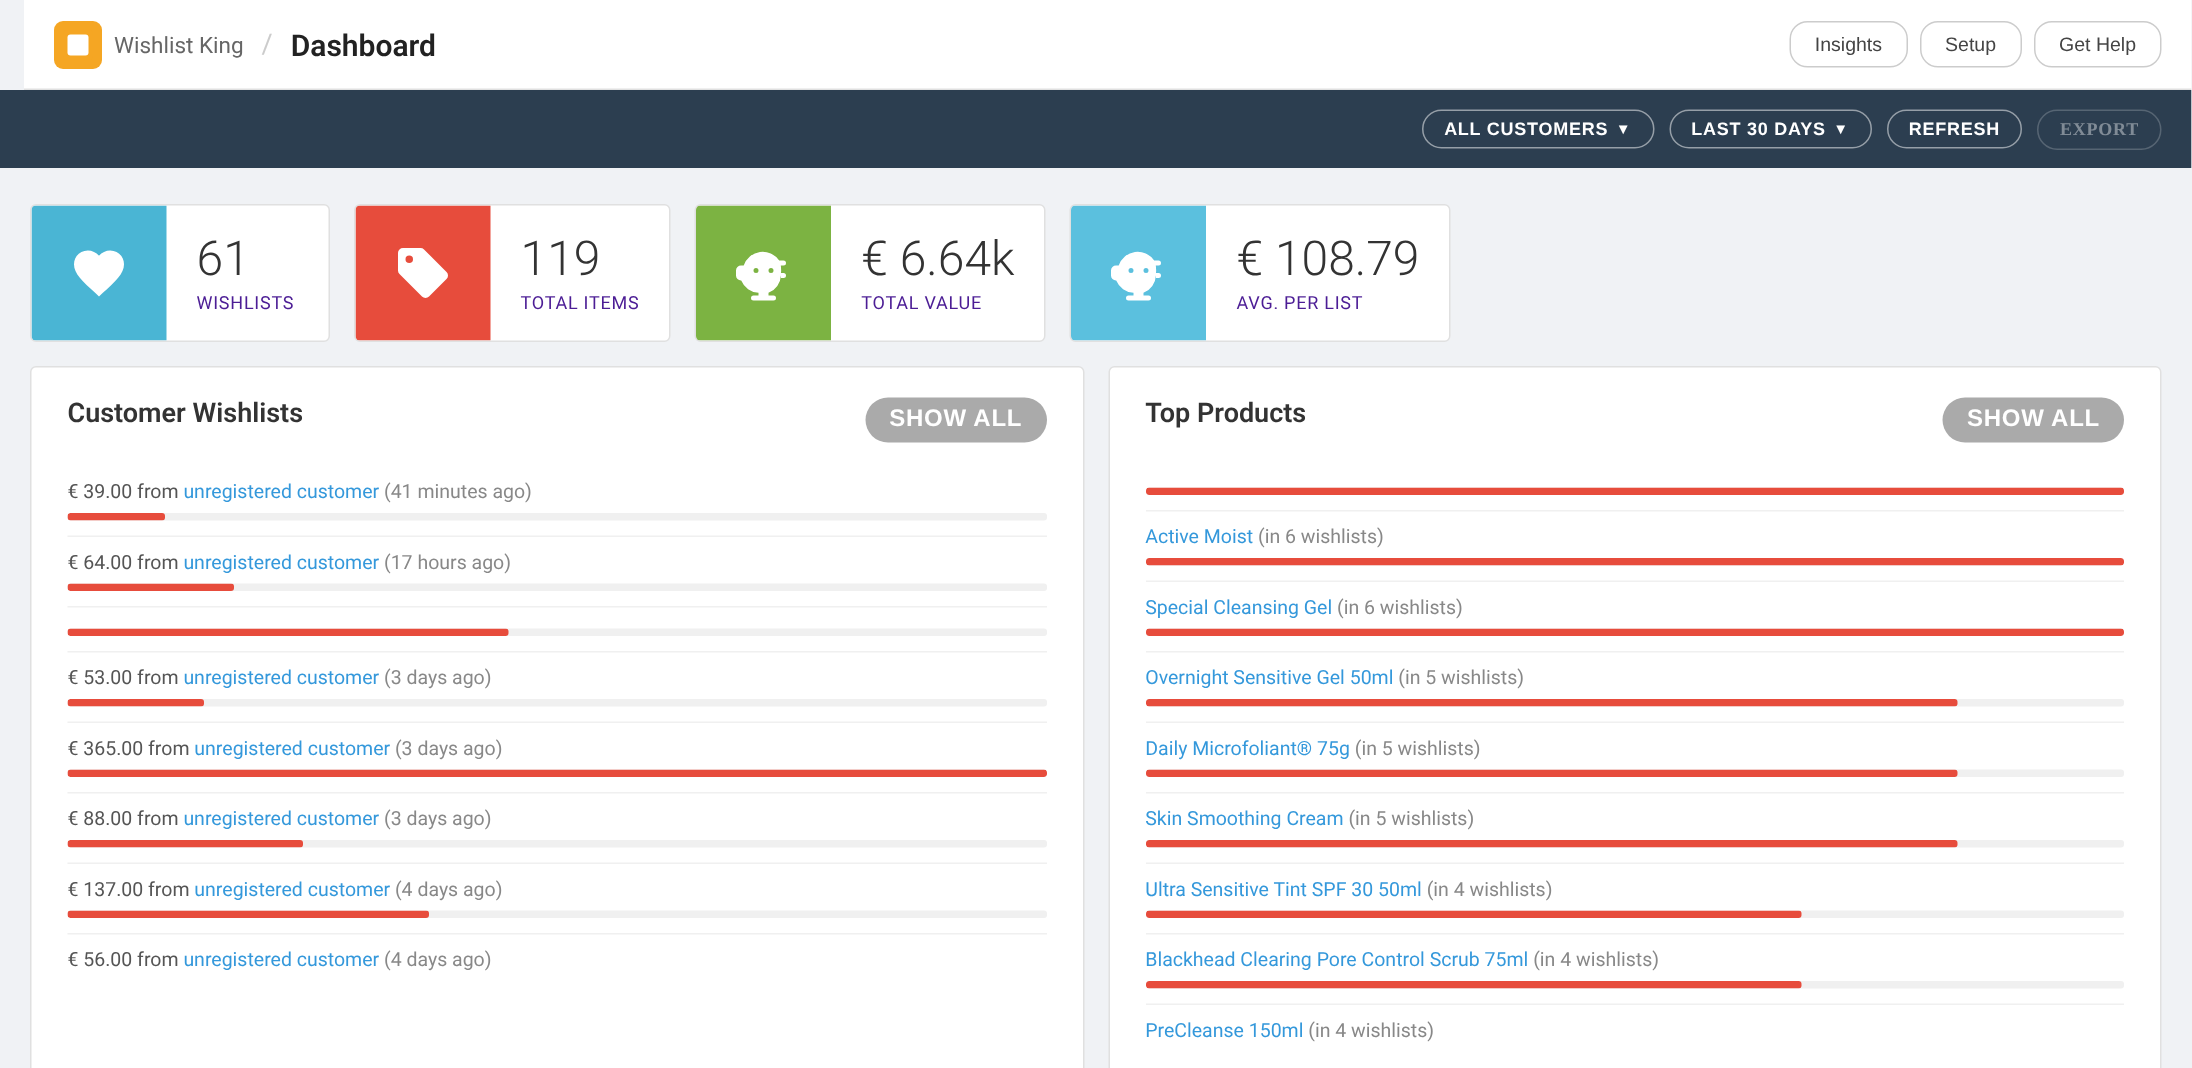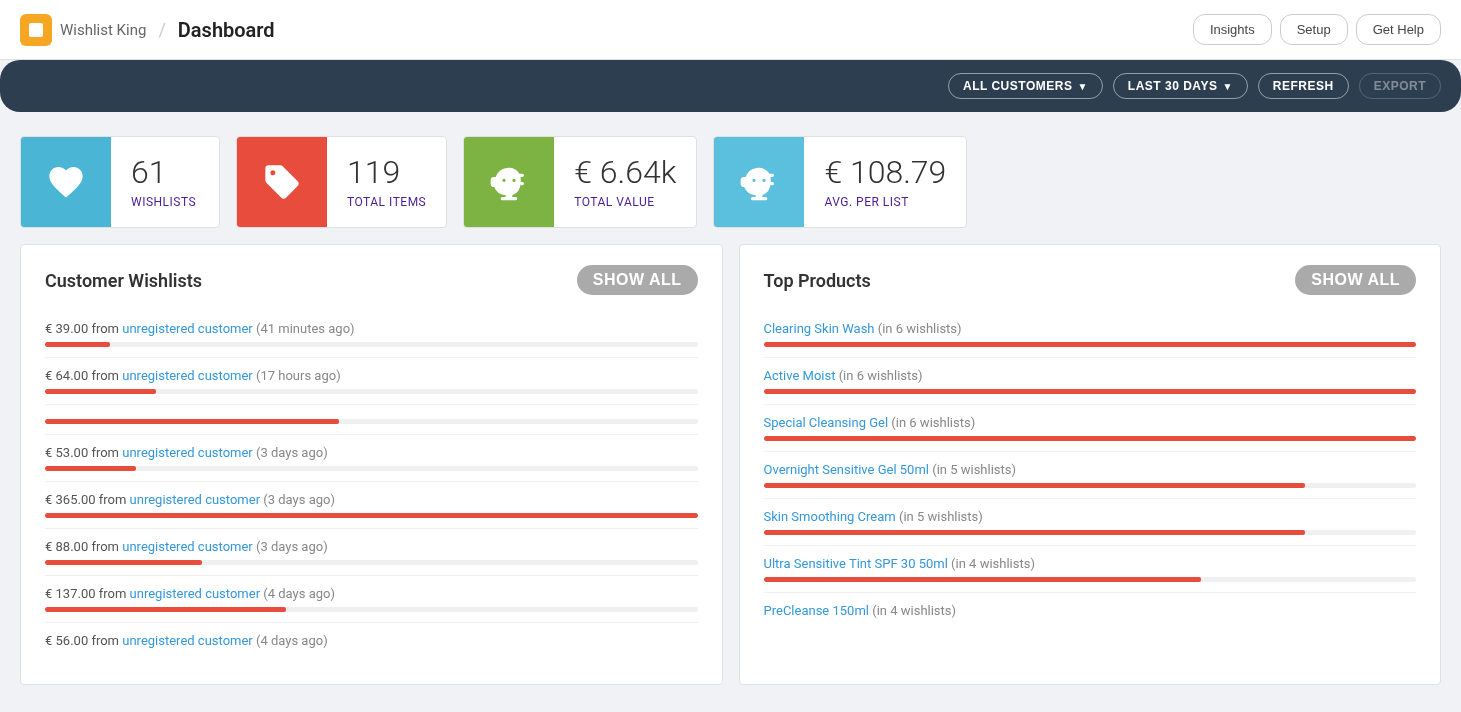--- a/index.html
+++ b/index.html
@@ -7,20 +7,21 @@
 
     
     .header {
       background: #fff;
       border-bottom: 1px solid #e0e0e0;
       padding: 0 20px;
       height: 60px;
       display: flex;
       align-items: center;
       justify-content: space-between;
+      margin-left: 16px;
     }
     .header-left {
       display: flex;
       align-items: center;
       gap: 8px;
     }
     .app-logo {
       width: 32px;
       height: 32px;
       background: #f5a623;
@@ -60,39 +61,39 @@
 
     
     .nav-bar {
       background: #2c3e50;
       height: 52px;
       display: flex;
       align-items: center;
       justify-content: flex-end;
       padding: 0 20px;
       gap: 10px;
-      border-radius: 20px;
     }
     .nav-pill {
       border: 1.5px solid rgba(255,255,255,0.5);
       border-radius: 20px;
       padding: 5px 14px;
       font-size: 12px;
       font-weight: 600;
       color: #fff;
       cursor: pointer;
       display: flex;
       align-items: center;
       gap: 5px;
       letter-spacing: 0.5px;
       background: transparent;
     }
     .nav-pill.disabled {
       opacity: 0.4;
       cursor: default;
+      font-family: Liberation Serif, serif;
     }
     .nav-pill .chevron { font-size: 10px; }
 
     
     .stats-row {
       display: flex;
       gap: 0;
       padding: 24px 20px 16px;
       background: #f0f2f5;
     }
@@ -145,21 +146,21 @@
     .panel {
       background: #fff;
       border: 1px solid #e0e0e0;
       border-radius: 4px;
       flex: 1;
       padding: 20px 24px;
       min-height: 440px;
     }
     .panel-header {
       display: flex;
-      align-items: center;
+      align-items: flex-start;
       justify-content: space-between;
       margin-bottom: 16px;
     }
     .panel-title {
       font-size: 18px;
       font-weight: 600;
       color: #333;
     }
     .show-all-btn {
       background: #aaa;
@@ -393,24 +394,20 @@
       </div>
   </div>
 
   <div class="panel">
     <div class="panel-header">
       <span class="panel-title">Top Products</span>
       <button class="show-all-btn">SHOW ALL</button>
     </div>
     <div id="products-container">
         <div class="product-item">
-    <div class="product-item-text">
-      <a href="#">Clearing Skin Wash</a>
-      <span class="count"> (in 6 wishlists)</span>
-    </div>
     <div class="progress-bar-container">
       <div class="progress-bar" style="width: 100%"></div>
     </div>
   </div>
         <div class="product-item">
     <div class="product-item-text">
       <a href="#">Active Moist</a>
       <span class="count"> (in 6 wishlists)</span>
     </div>
     <div class="progress-bar-container">
@@ -430,38 +427,56 @@
     <div class="product-item-text">
       <a href="#">Overnight Sensitive Gel 50ml</a>
       <span class="count"> (in 5 wishlists)</span>
     </div>
     <div class="progress-bar-container">
       <div class="progress-bar" style="width: 83%"></div>
     </div>
   </div>
         <div class="product-item">
     <div class="product-item-text">
+      <a href="#">Daily Microfoliant® 75g</a>
+      <span class="count"> (in 5 wishlists)</span>
+    </div>
+    <div class="progress-bar-container">
+      <div class="progress-bar" style="width: 83%"></div>
+    </div>
+  </div>
+        <div class="product-item">
+    <div class="product-item-text">
       <a href="#">Skin Smoothing Cream</a>
       <span class="count"> (in 5 wishlists)</span>
     </div>
     <div class="progress-bar-container">
       <div class="progress-bar" style="width: 83%"></div>
     </div>
   </div>
         <div class="product-item">
     <div class="product-item-text">
       <a href="#">Ultra Sensitive Tint SPF 30 50ml</a>
       <span class="count"> (in 4 wishlists)</span>
     </div>
     <div class="progress-bar-container">
       <div class="progress-bar" style="width: 67%"></div>
     </div>
   </div>
         <div class="product-item">
     <div class="product-item-text">
+      <a href="#">Blackhead Clearing Pore Control Scrub 75ml</a>
+      <span class="count"> (in 4 wishlists)</span>
+    </div>
+    <div class="progress-bar-container">
+      <div class="progress-bar" style="width: 67%"></div>
+    </div>
+  </div>
+        <div class="product-item">
+    <div class="product-item-text">
       <a href="#">PreCleanse 150ml</a>
       <span class="count"> (in 4 wishlists)</span>
     </div>
 
   </div>
       </div>
   </div>
 </div>
 
 </body></html>

